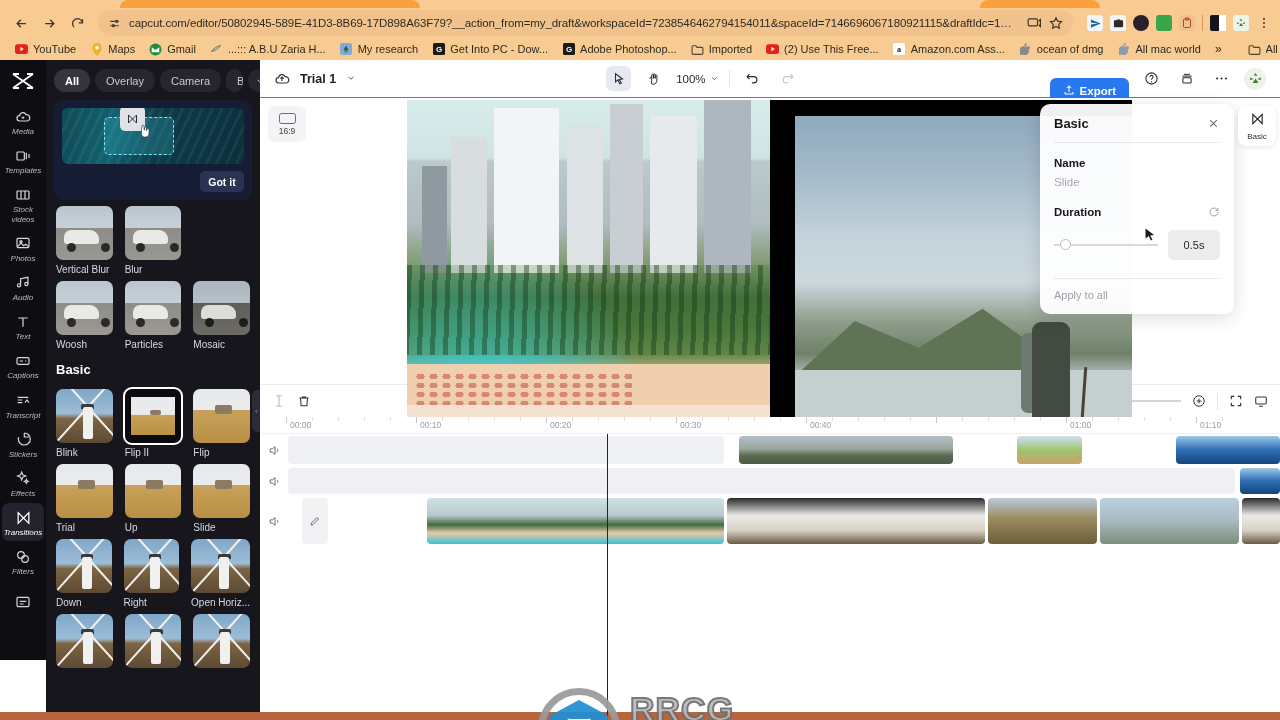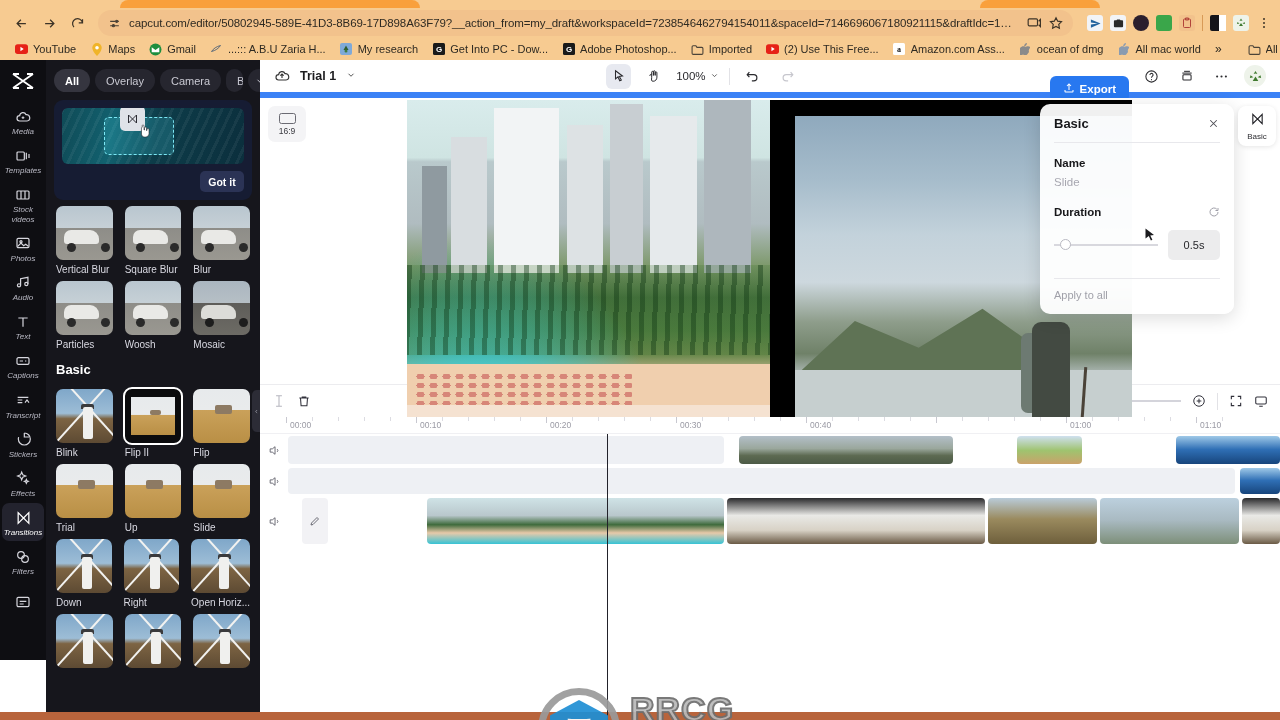--- a/index.html
+++ b/index.html
@@ -139,21 +139,21 @@
   #panel-handle {
     position: absolute; right: 0; top: 330px; width: 8px; height: 42px;
     background: #2c2c36; border-radius: 5px 0 0 5px;
     display:flex; align-items:center; justify-content:center; color:#b9b9c4; font-size:8px;
   }
 
   
   #main { flex: 1 1 auto; height: 660px; display: flex; flex-direction: column; background: #fff; min-width: 0; }
 
   #topbar { height: 38px; display: flex; align-items: center; padding: 0 14px; gap: 10px;
-            border-bottom: 6px solid #3b82f6; background: #fff; }
+            border-bottom: 1px solid #3b82f6; background: #fff; }
   #cloud-ico { color: #333; display:flex; align-items:center; }
   #proj-name { font-size: 12.5px; font-weight: bold; color: #1d1d1f; }
   #proj-caret { color: #555; font-size: 9px; }
   .grow { flex: 1 1 auto; }
   .tool-btn { width: 25px; height: 25px; border-radius: 6px; display:flex; align-items:center; justify-content:center; color:#2b2b2f; }
   .tool-btn.active { background: #e7e9f0; }
   #zoom-level { font-size: 11.5px; color: #2b2b2f; display:flex; align-items:center; gap:4px; }
   .bar-div { width: 1px; height: 17px; background: #e2e2e6; }
   #export-btn {
     height: 26px; padding: 0 13px; border-radius: 6px; background: #2878f0; color: #fff;
@@ -688,36 +688,32 @@
       <div id="tip-gotit">Got it</div>
     </div>
 
     <div class="tgrid">
       <div class="tcell">
         <div class="tthumb art-car"></div>
         <div class="tlabel">Vertical Blur</div>
       </div>
       <div class="tcell">
         <div class="tthumb art-car"></div>
-        <div class="tlabel">Square Blur</div>
-      </div>
+        <div class="tlabel">Blur</div>
+      </div>
+    </div>
+
+    <div class="tgrid">
       <div class="tcell">
         <div class="tthumb art-car"></div>
-        <div class="tlabel">Blur</div>
-      </div>
-    </div>
-
-    <div class="tgrid">
+        <div class="tlabel">Woosh</div>
+      </div>
       <div class="tcell">
         <div class="tthumb art-car"></div>
         <div class="tlabel">Particles</div>
-      </div>
-      <div class="tcell">
-        <div class="tthumb art-car"></div>
-        <div class="tlabel">Woosh</div>
       </div>
       <div class="tcell">
         <div class="tthumb art-car-dark"></div>
         <div class="tlabel">Mosaic</div>
       </div>
     </div>
 
     <div class="grid-section-title">Basic</div>
 
     <div class="tgrid">

